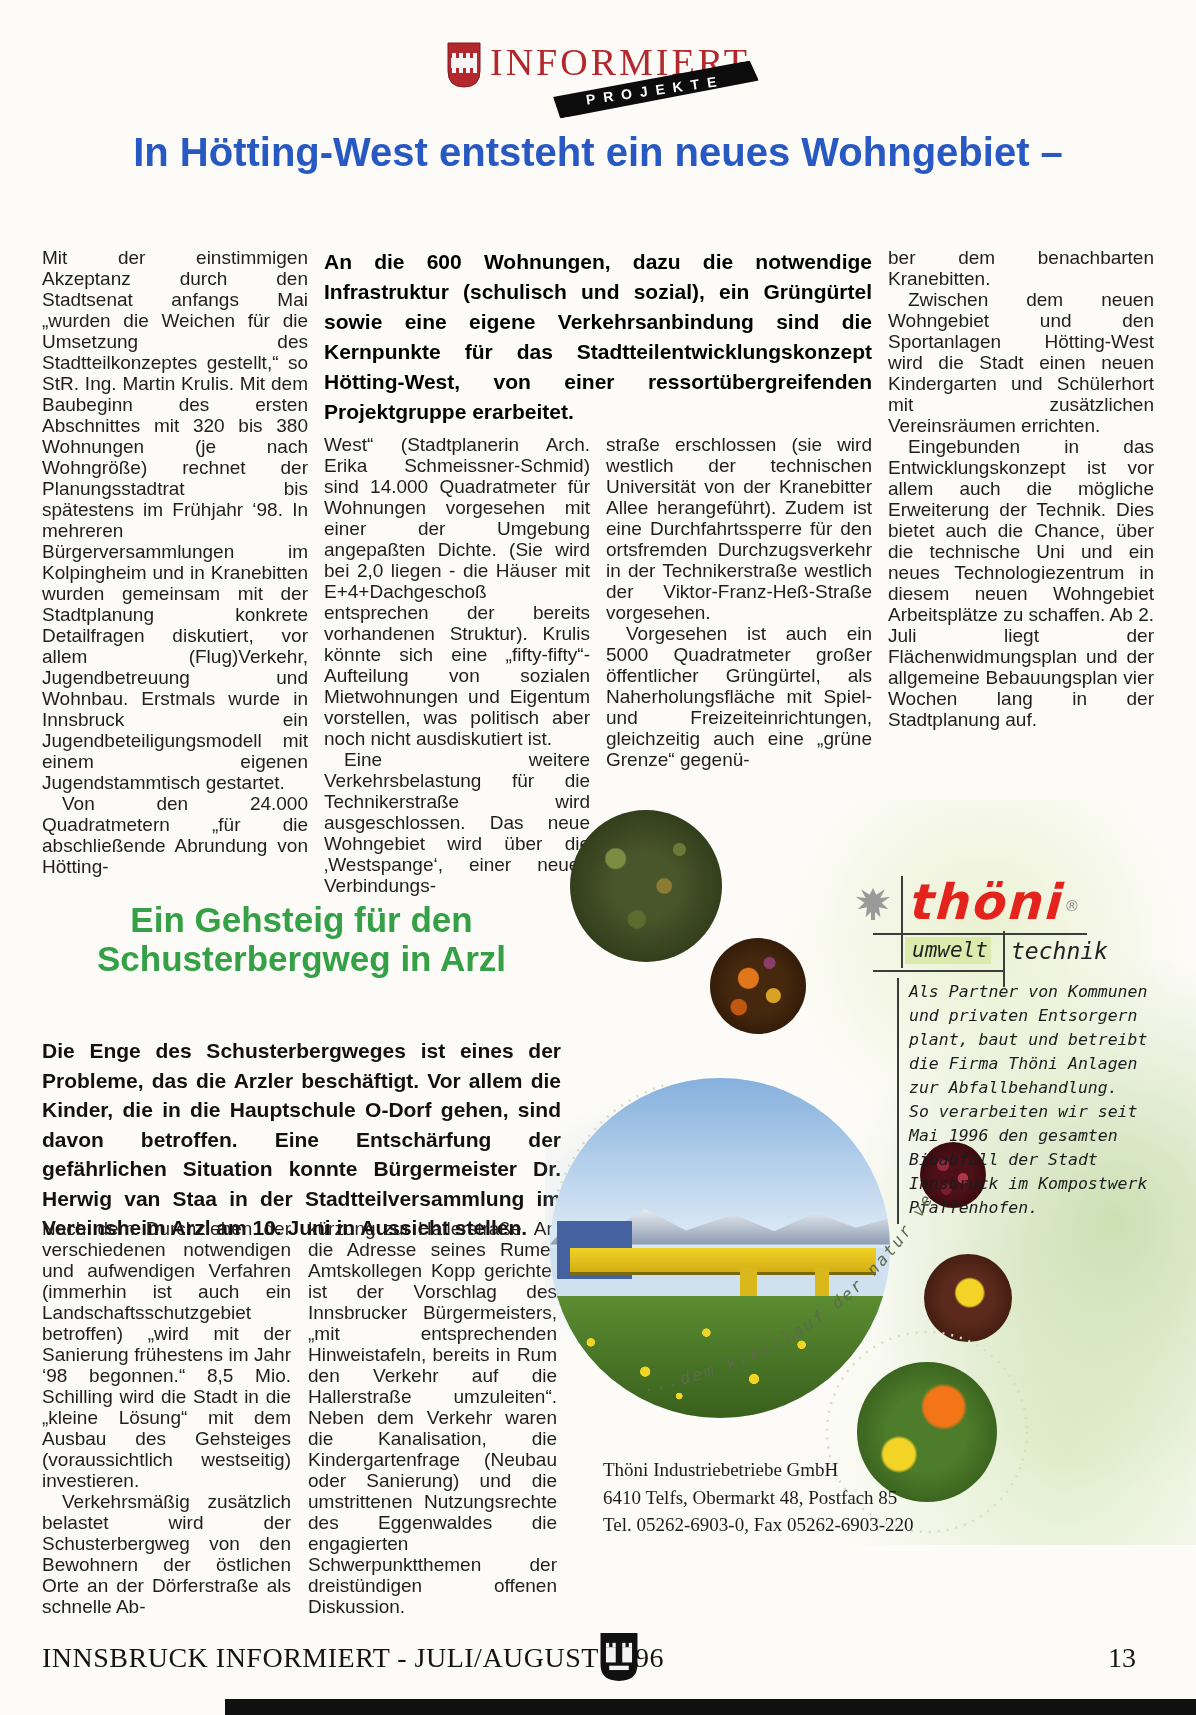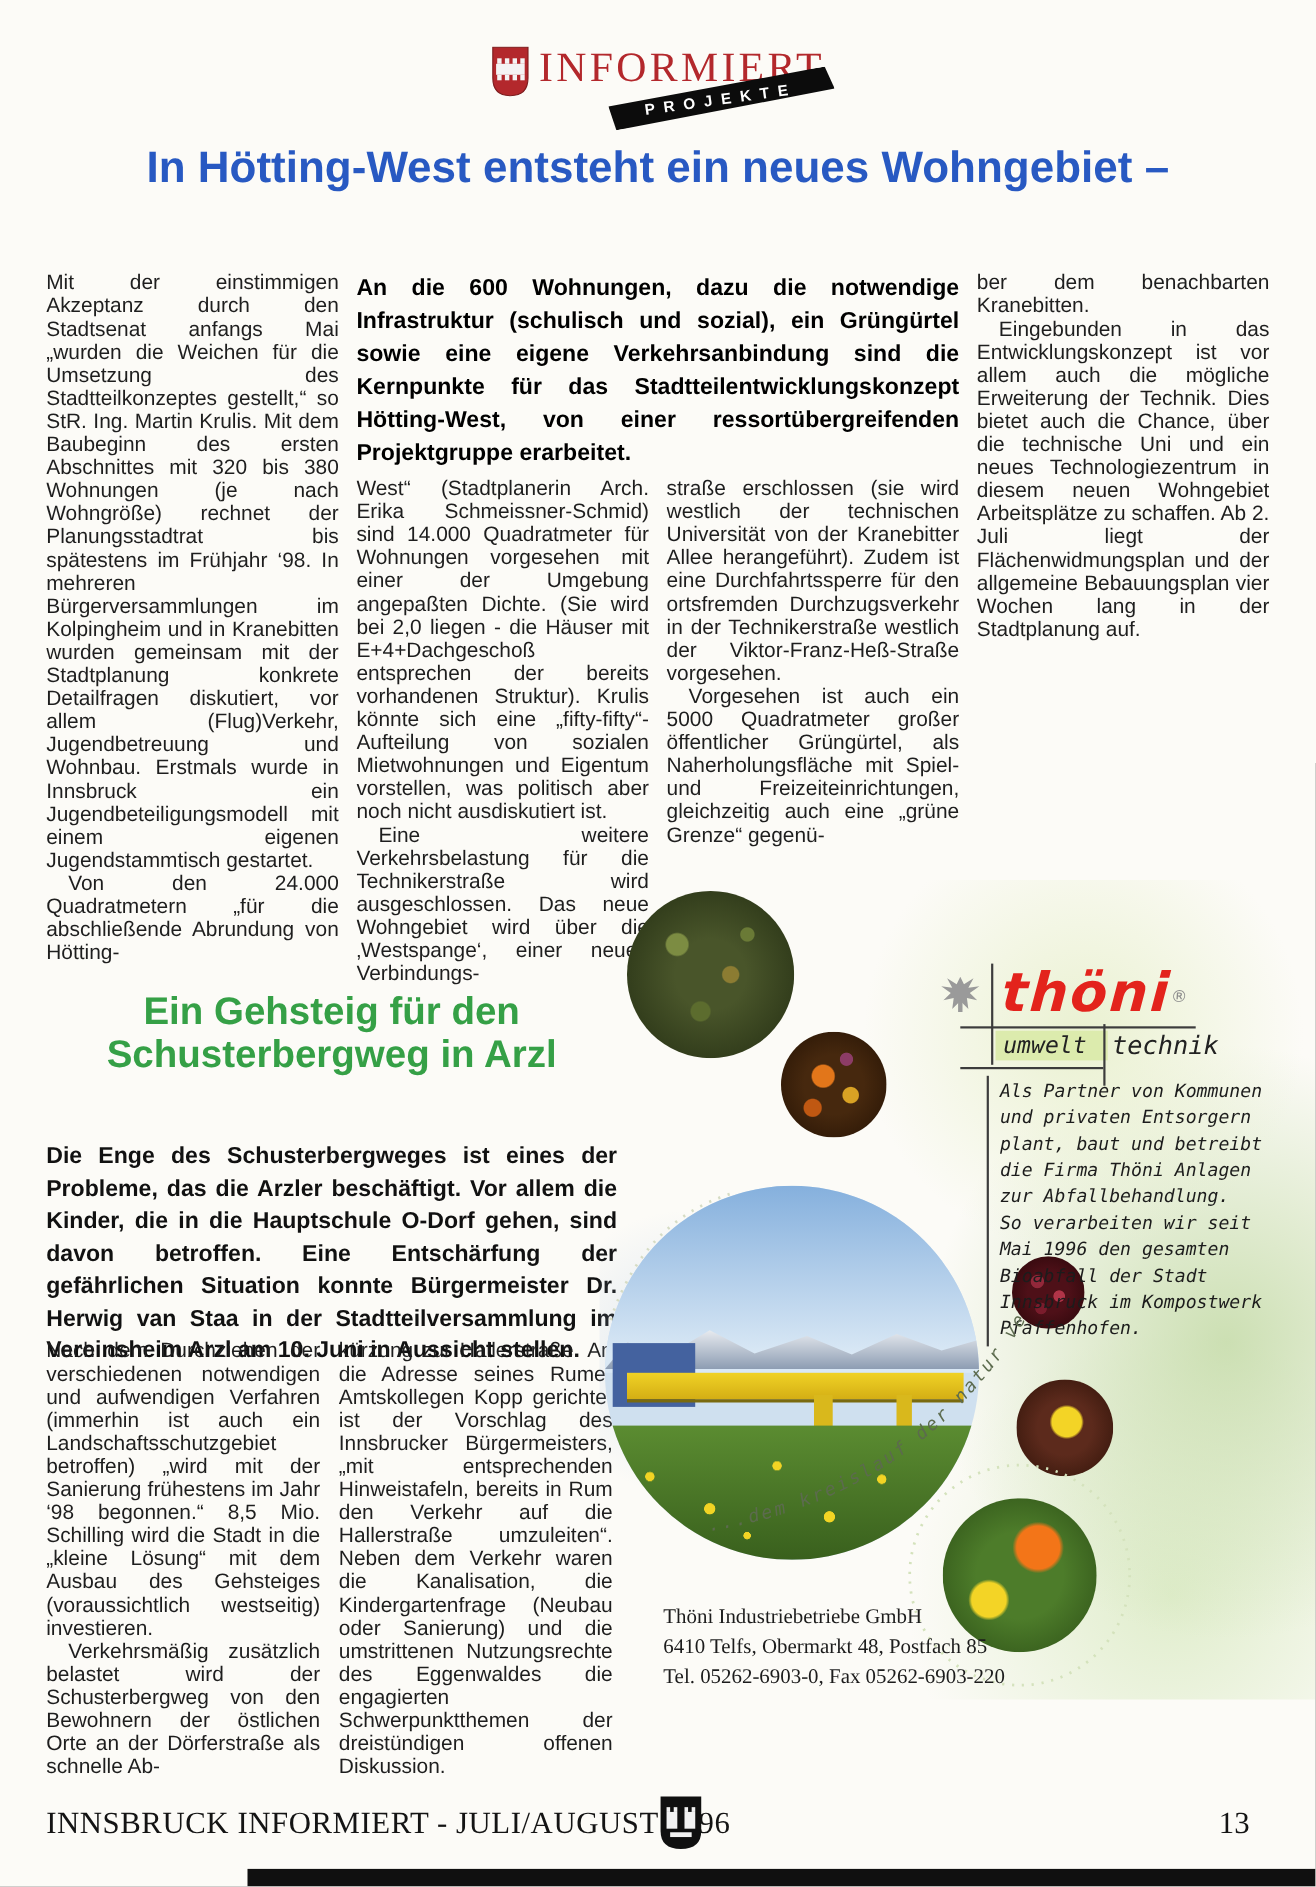--- a/index.html
+++ b/index.html
@@ -127,21 +127,21 @@
   .ad-logo-vline { position:absolute; left:356px; top:76px; width:0; height:92px; border-left:2px solid #3c3c3c; }
   .ad-brand {
     position:absolute; left:366px; top:74px; width:230px;
     font-family:"DejaVu Sans", sans-serif; font-style:italic; font-weight:800;
     font-size:49px; color:#e3231c; letter-spacing:2px; transform:skewX(-4deg);
   }
   .ad-brand .reg { font-size:15px; color:#8c8c8c; font-weight:400; vertical-align:8px; letter-spacing:0; }
   .ad-hline1 { position:absolute; left:328px; top:133px; width:214px; height:0; border-top:2px solid #3c3c3c; }
   .ad-sub { position:absolute; left:360px; top:138px; font-family:"DejaVu Sans Mono", monospace;
     font-style:italic; font-size:21px; color:#222; }
-  .ad-sub .uw { background:#dcebad; padding:1px 19px 2px 7px; }
+  .ad-sub .uw { background:#dcebad; padding:1px 3px 2px 7px; }
   .ad-sub-vline { position:absolute; left:458px; top:131px; width:0; height:56px; border-left:2px solid #3c3c3c; }
   .ad-sub2 { position:absolute; left:466px; top:138px; font-family:"DejaVu Sans Mono", monospace;
     font-style:italic; font-size:23px; color:#222; }
   .ad-hline2 { position:absolute; left:328px; top:170px; width:130px; height:0; border-top:2px solid #3c3c3c; }
   .ad-body-vline { position:absolute; left:352px; top:178px; width:0; height:246px; border-left:2px solid #3c3c3c; }
   .ad-body {
     position:absolute; left:364px; top:180px; width:270px;
     font-family:"DejaVu Sans Mono", monospace; font-style:italic;
     font-size:16.5px; line-height:24px; color:#1c1c1c; white-space:pre-line;
   }
@@ -205,20 +205,21 @@
             <p class="para indent">Eine weitere Verkehrsbelastung für die Technikerstraße wird ausgeschlossen. Das neue Wohngebiet wird über die ‚Westspange‘, einer neuen Verbindungs-</p>
           </div>
         <div class="bodytext colbox">
             <p class="para">straße erschlossen (sie wird westlich der technischen Universität von der Kranebitter Allee herangeführt). Zudem ist eine Durchfahrtssperre für den ortsfremden Durchzugsverkehr in der Technikerstraße westlich der Viktor-Franz-Heß-Straße vorgesehen.</p>
             <p class="para indent">Vorgesehen ist auch ein 5000 Quadratmeter großer öffentlicher Grüngürtel, als Naherholungsfläche mit Spiel- und Freizeiteinrichtungen, gleichzeitig auch eine „grüne Grenze“ gegenü-</p>
           </div>
       </div>
     </div>
     <div class="bodytext colbox">
         <p class="para">ber dem benachbarten Kranebitten.</p>
+        <p class="para indent">Zwischen dem neuen Wohngebiet und den Sportanlagen Hötting-West wird die Stadt einen neuen Kindergarten und Schülerhort mit zusätzlichen Vereinsräumen errichten.</p>
         <p class="para indent">Eingebunden in das Entwicklungskonzept ist vor allem auch die mögliche Erweiterung der Technik. Dies bietet auch die Chance, über die technische Uni und ein neues Technologiezentrum in diesem neuen Wohngebiet Arbeitsplätze zu schaffen. Ab 2. Juli liegt der Flächenwidmungsplan und der allgemeine Bebauungsplan vier Wochen lang in der Stadtplanung auf.</p>
       </div>
   </div>
 
   <div class="headline2">
     <div>Ein Gehsteig für den</div>
     <div>Schusterbergweg in Arzl</div>
   </div>
   <div class="lead2">Die Enge des Schusterbergweges ist eines der Probleme, das die Arzler beschäftigt. Vor allem die Kinder, die in die Hauptschule O-Dorf gehen, sind davon betroffen. Eine Entschärfung der gefährlichen Situation konnte Bürgermeister Dr. Herwig van Staa in der Stadtteilversammlung im Vereinsheim Arzl am 10. Juni in Aussicht stellen.</div>
   <div class="article2">

